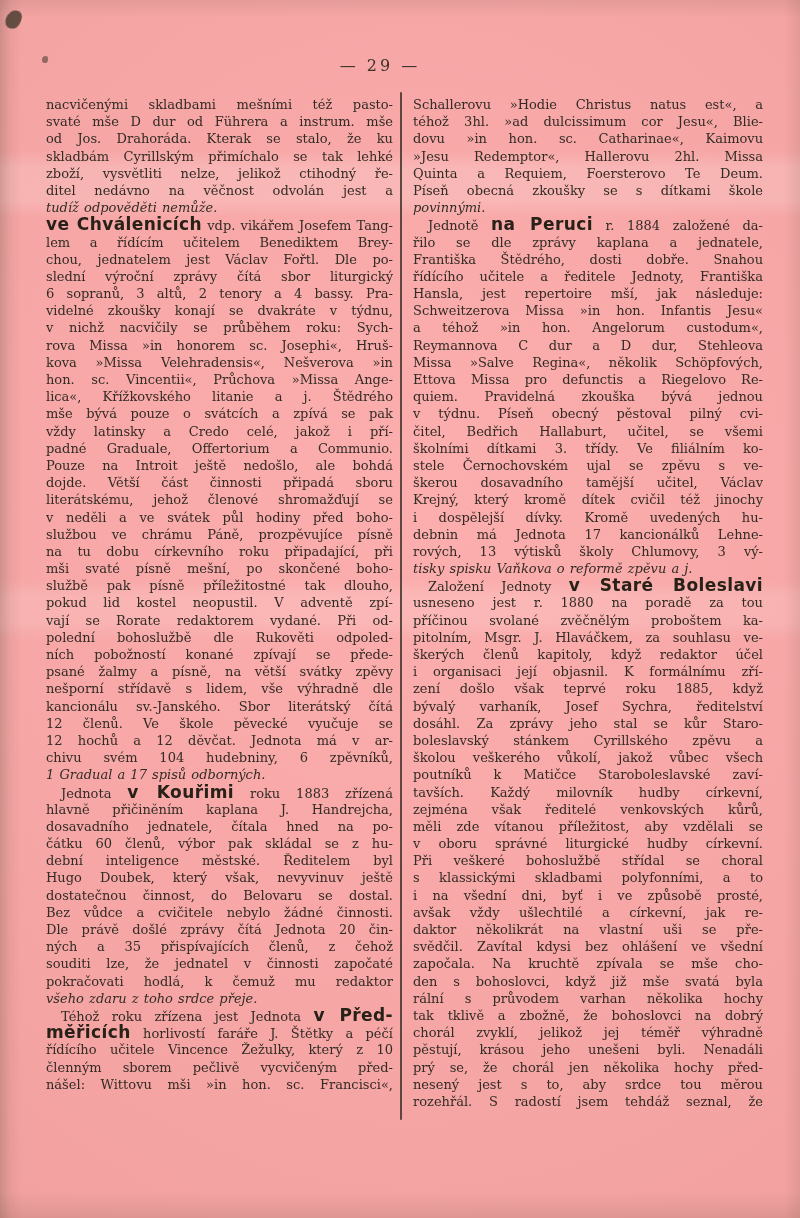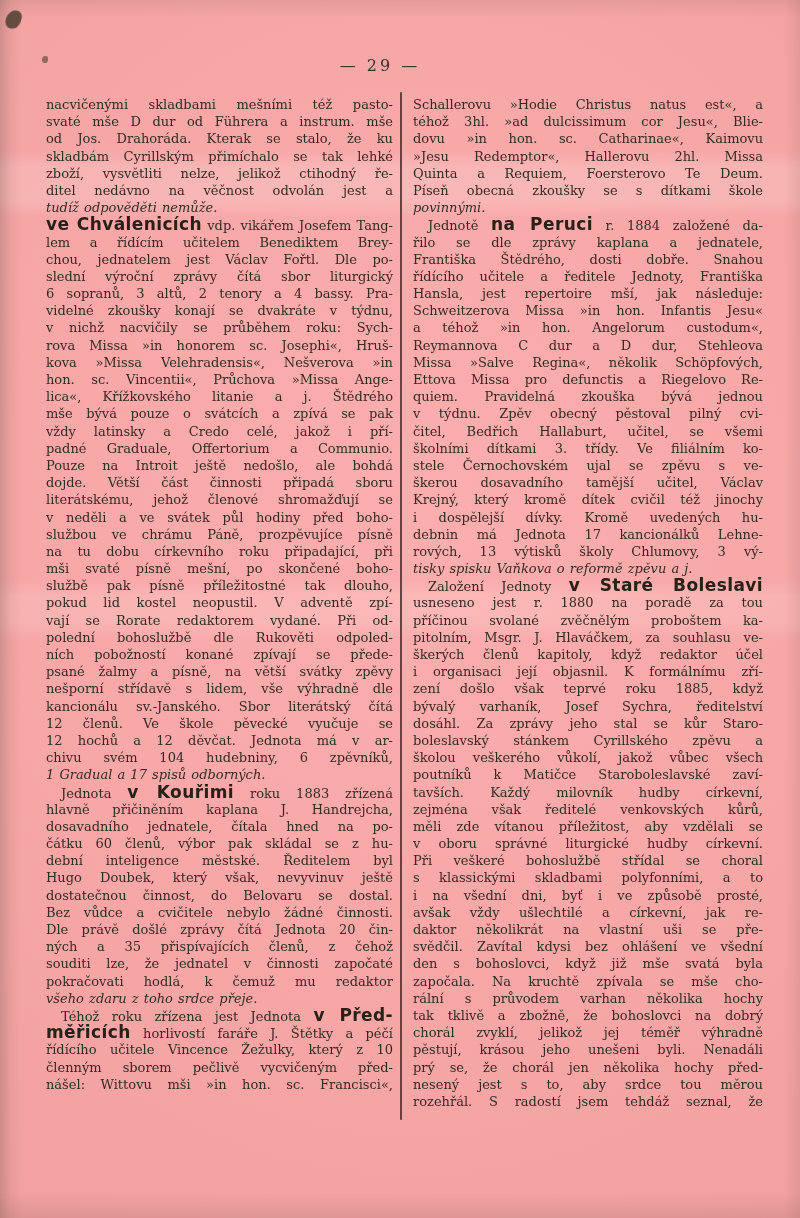--- a/index.html
+++ b/index.html
@@ -145,21 +145,21 @@
       <div class="line">řilo se dle zprávy kaplana a jednatele,</div>
       <div class="line">Františka Štědrého, dosti dobře. Snahou</div>
       <div class="line">řídícího učitele a ředitele Jednoty, Františka</div>
       <div class="line">Hansla, jest repertoire mší, jak následuje:</div>
       <div class="line">Schweitzerova Missa »in hon. Infantis Jesu«</div>
       <div class="line">a téhož »in hon. Angelorum custodum«,</div>
       <div class="line">Reymannova C dur a D dur, Stehleova</div>
       <div class="line">Missa »Salve Regina«, několik Schöpfových,</div>
       <div class="line">Ettova Missa pro defunctis a Riegelovo Re-</div>
       <div class="line">quiem. Pravidelná zkouška bývá jednou</div>
-      <div class="line">v týdnu. Zpěv obecný pěstoval pilný cvi-</div>
+      <div class="line">v týdnu. Píseň obecný pěstoval pilný cvi-</div>
       <div class="line">čitel, Bedřich Hallaburt, učitel, se všemi</div>
       <div class="line">školními dítkami 3. třídy. Ve filiálním ko-</div>
       <div class="line">stele Černochovském ujal se zpěvu s ve-</div>
       <div class="line">škerou dosavadního tamější učitel, Václav</div>
       <div class="line">Krejný, který kromě dítek cvičil též jinochy</div>
       <div class="line">i dospělejší dívky. Kromě uvedených hu-</div>
       <div class="line">debnin má Jednota 17 kancionálků Lehne-</div>
       <div class="line">rových, 13 výtisků školy Chlumovy, 3 vý-</div>
       <div class="line end">tisky spisku Vaňkova o reformě zpěvu a j.</div>
       <div class="line indent">Založení Jednoty <b>v Staré Boleslavi</b></div>
@@ -177,22 +177,22 @@
       <div class="line">tavších. Každý milovník hudby církevní,</div>
       <div class="line">zejména však ředitelé venkovských kůrů,</div>
       <div class="line">měli zde vítanou příležitost, aby vzdělali se</div>
       <div class="line">v oboru správné liturgické hudby církevní.</div>
       <div class="line">Při veškeré bohoslužbě střídal se choral</div>
       <div class="line">s klassickými skladbami polyfonními, a to</div>
       <div class="line">i na všední dni, byť i ve způsobě prosté,</div>
       <div class="line">avšak vždy ušlechtilé a církevní, jak re-</div>
       <div class="line">daktor několikrát na vlastní uši se pře-</div>
       <div class="line">svědčil. Zavítal kdysi bez ohlášení ve všední</div>
+      <div class="line">započala. Na kruchtě zpívala se mše cho-</div>
       <div class="line">den s bohoslovci, když již mše svatá byla</div>
-      <div class="line">započala. Na kruchtě zpívala se mše cho-</div>
       <div class="line">rální s průvodem varhan několika hochy</div>
       <div class="line">tak tklivě a zbožně, že bohoslovci na dobrý</div>
       <div class="line">chorál zvyklí, jelikož jej téměř výhradně</div>
       <div class="line">pěstují, krásou jeho unešeni byli. Nenadáli</div>
       <div class="line">prý se, že chorál jen několika hochy před-</div>
       <div class="line">nesený jest s to, aby srdce tou měrou</div>
       <div class="line">rozehřál. S radostí jsem tehdáž seznal, že</div>
     </div>
 </div>
 

